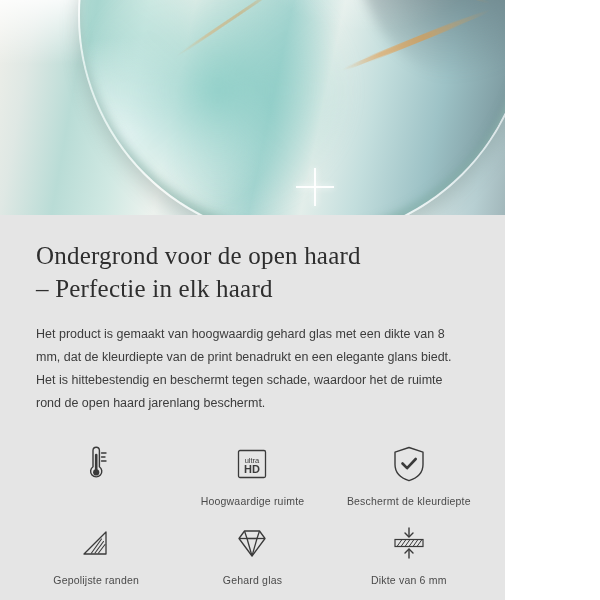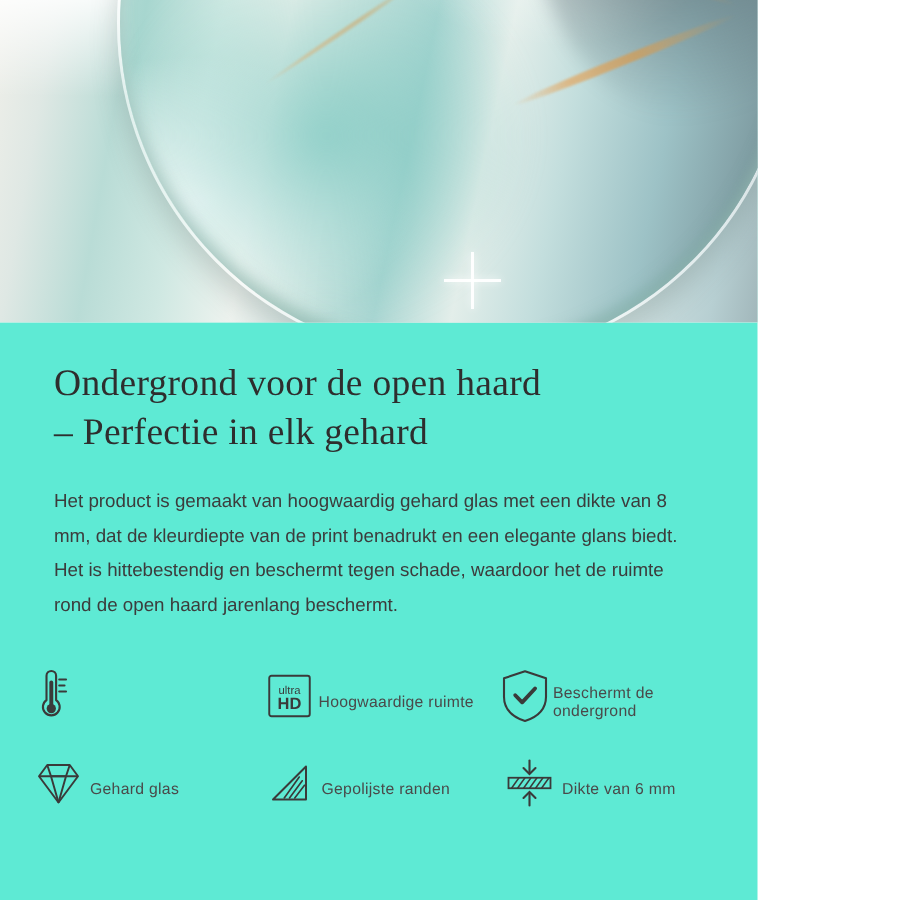--- a/index.html
+++ b/index.html
@@ -10,21 +10,21 @@
     width: 600px;
     height: 600px;
     background: #ffffff;
     font-family: "Liberation Sans", sans-serif;
     overflow: hidden;
   }
   .page {
     position: relative;
     width: 505px;
     height: 600px;
-    background: #5eead4;
+    background: #e5e5e5;
     overflow: hidden;
   }
 
   
   .hero {
     position: relative;
     width: 600px;
     height: 215px;
     overflow: hidden;
     background: #f7f5f3;
@@ -163,22 +163,23 @@
   
   .features {
     margin-top: 26px;
     padding: 0 18px;
     display: grid;
     grid-template-columns: repeat(3, 1fr);
     row-gap: 14px;
   }
   .feature {
     display: flex;
+    flex-direction: column;
     align-items: center;
-    text-align: left;
+    text-align: center;
   }
   .feature-icon {
     height: 44px;
     display: flex;
     align-items: center;
     justify-content: center;
   }
   .feature-label {
     margin-top: 9px;
     font-size: 10.5px;
@@ -205,21 +206,21 @@
         <div class="vein v7"></div>
       </div>
       <div class="plate-edge"></div>
     </div>
     <div class="sparkle"></div>
   </div>
 
   <div class="content">
     <h1 class="headline">
       <span>Ondergrond voor de open haard</span>
-      <span class="line2">– Perfectie in elk gehard</span>
+      <span class="line2">– Perfectie in elk haard</span>
     </h1>
     <p class="body-copy">Het product is gemaakt van hoogwaardig gehard glas met een dikte van 8 mm, dat de kleurdiepte van de print benadrukt en een elegante glans biedt. Het is hittebestendig en beschermt tegen schade, waardoor het de ruimte rond de open haard jarenlang beschermt.</p>
   </div>
 
   <div class="features">
 
     <div class="feature">
       <div class="feature-icon">
         <svg width="32" height="40" viewBox="0 0 32 40">
           <g fill="none" stroke="#3a3a3a" stroke-width="1.4" stroke-linecap="round">
@@ -245,50 +246,50 @@
       <div class="feature-label">Hoogwaardige ruimte</div>
     </div>
 
     <div class="feature">
       <div class="feature-icon">
         <svg width="38" height="42" viewBox="0 0 38 42">
           <path d="M19 4.5 33 9.2v12.3c0 8.4-6 13.6-14 16.2-8-2.6-14-7.8-14-16.2V9.2z" fill="none" stroke="#3a3a3a" stroke-width="1.4" stroke-linejoin="round"></path>
           <path d="M12.5 20.5l4.6 4.7 8.6-9.2" fill="none" stroke="#3a3a3a" stroke-width="2.6" stroke-linecap="round" stroke-linejoin="round"></path>
         </svg>
       </div>
-      <div class="feature-label">Beschermt de ondergrond</div>
+      <div class="feature-label">Beschermt de kleurdiepte</div>
+    </div>
+
+    <div class="feature">
+      <div class="feature-icon">
+        <svg width="40" height="38" viewBox="0 0 40 38">
+          <path d="M8 30 L30 30 L30 8 Z" fill="none" stroke="#3a3a3a" stroke-width="1.3" stroke-linejoin="round"></path>
+          <g stroke="#3a3a3a" stroke-width="1.1" stroke-linecap="round">
+            <line x1="15.5" y1="29" x2="25.5" y2="15"></line>
+            <line x1="19" y1="29" x2="27.5" y2="17.5"></line>
+            <line x1="22.5" y1="29" x2="29" y2="20.5"></line>
+          </g>
+        </svg>
+      </div>
+      <div class="feature-label">Gepolijste randen</div>
     </div>
 
     <div class="feature">
       <div class="feature-icon">
         <svg width="42" height="36" viewBox="0 0 42 36">
           <g fill="none" stroke="#3a3a3a" stroke-width="1.3" stroke-linejoin="round">
             <path d="M8 13.5 13.5 6h15l5.5 7.5L21 31z"></path>
             <path d="M8 13.5h26"></path>
             <path d="M13.5 6l2.5 7.5L21 31"></path>
             <path d="M28.5 6L26 13.5 21 31"></path>
             <path d="M16 13.5h10"></path>
           </g>
         </svg>
       </div>
       <div class="feature-label">Gehard glas</div>
-    </div>
-
-    <div class="feature">
-      <div class="feature-icon">
-        <svg width="40" height="38" viewBox="0 0 40 38">
-          <path d="M8 30 L30 30 L30 8 Z" fill="none" stroke="#3a3a3a" stroke-width="1.3" stroke-linejoin="round"></path>
-          <g stroke="#3a3a3a" stroke-width="1.1" stroke-linecap="round">
-            <line x1="15.5" y1="29" x2="25.5" y2="15"></line>
-            <line x1="19" y1="29" x2="27.5" y2="17.5"></line>
-            <line x1="22.5" y1="29" x2="29" y2="20.5"></line>
-          </g>
-        </svg>
-      </div>
-      <div class="feature-label">Gepolijste randen</div>
     </div>
 
     <div class="feature">
       <div class="feature-icon">
         <svg width="44" height="40" viewBox="0 0 44 40">
           <g stroke="#3a3a3a" stroke-width="1.4" stroke-linecap="round">
             <line x1="22" y1="5" x2="22" y2="13"></line>
             <path d="M18 10l4 4 4-4" fill="none"></path>
             <line x1="22" y1="35" x2="22" y2="27"></line>
             <path d="M18 30l4-4 4 4" fill="none"></path>

